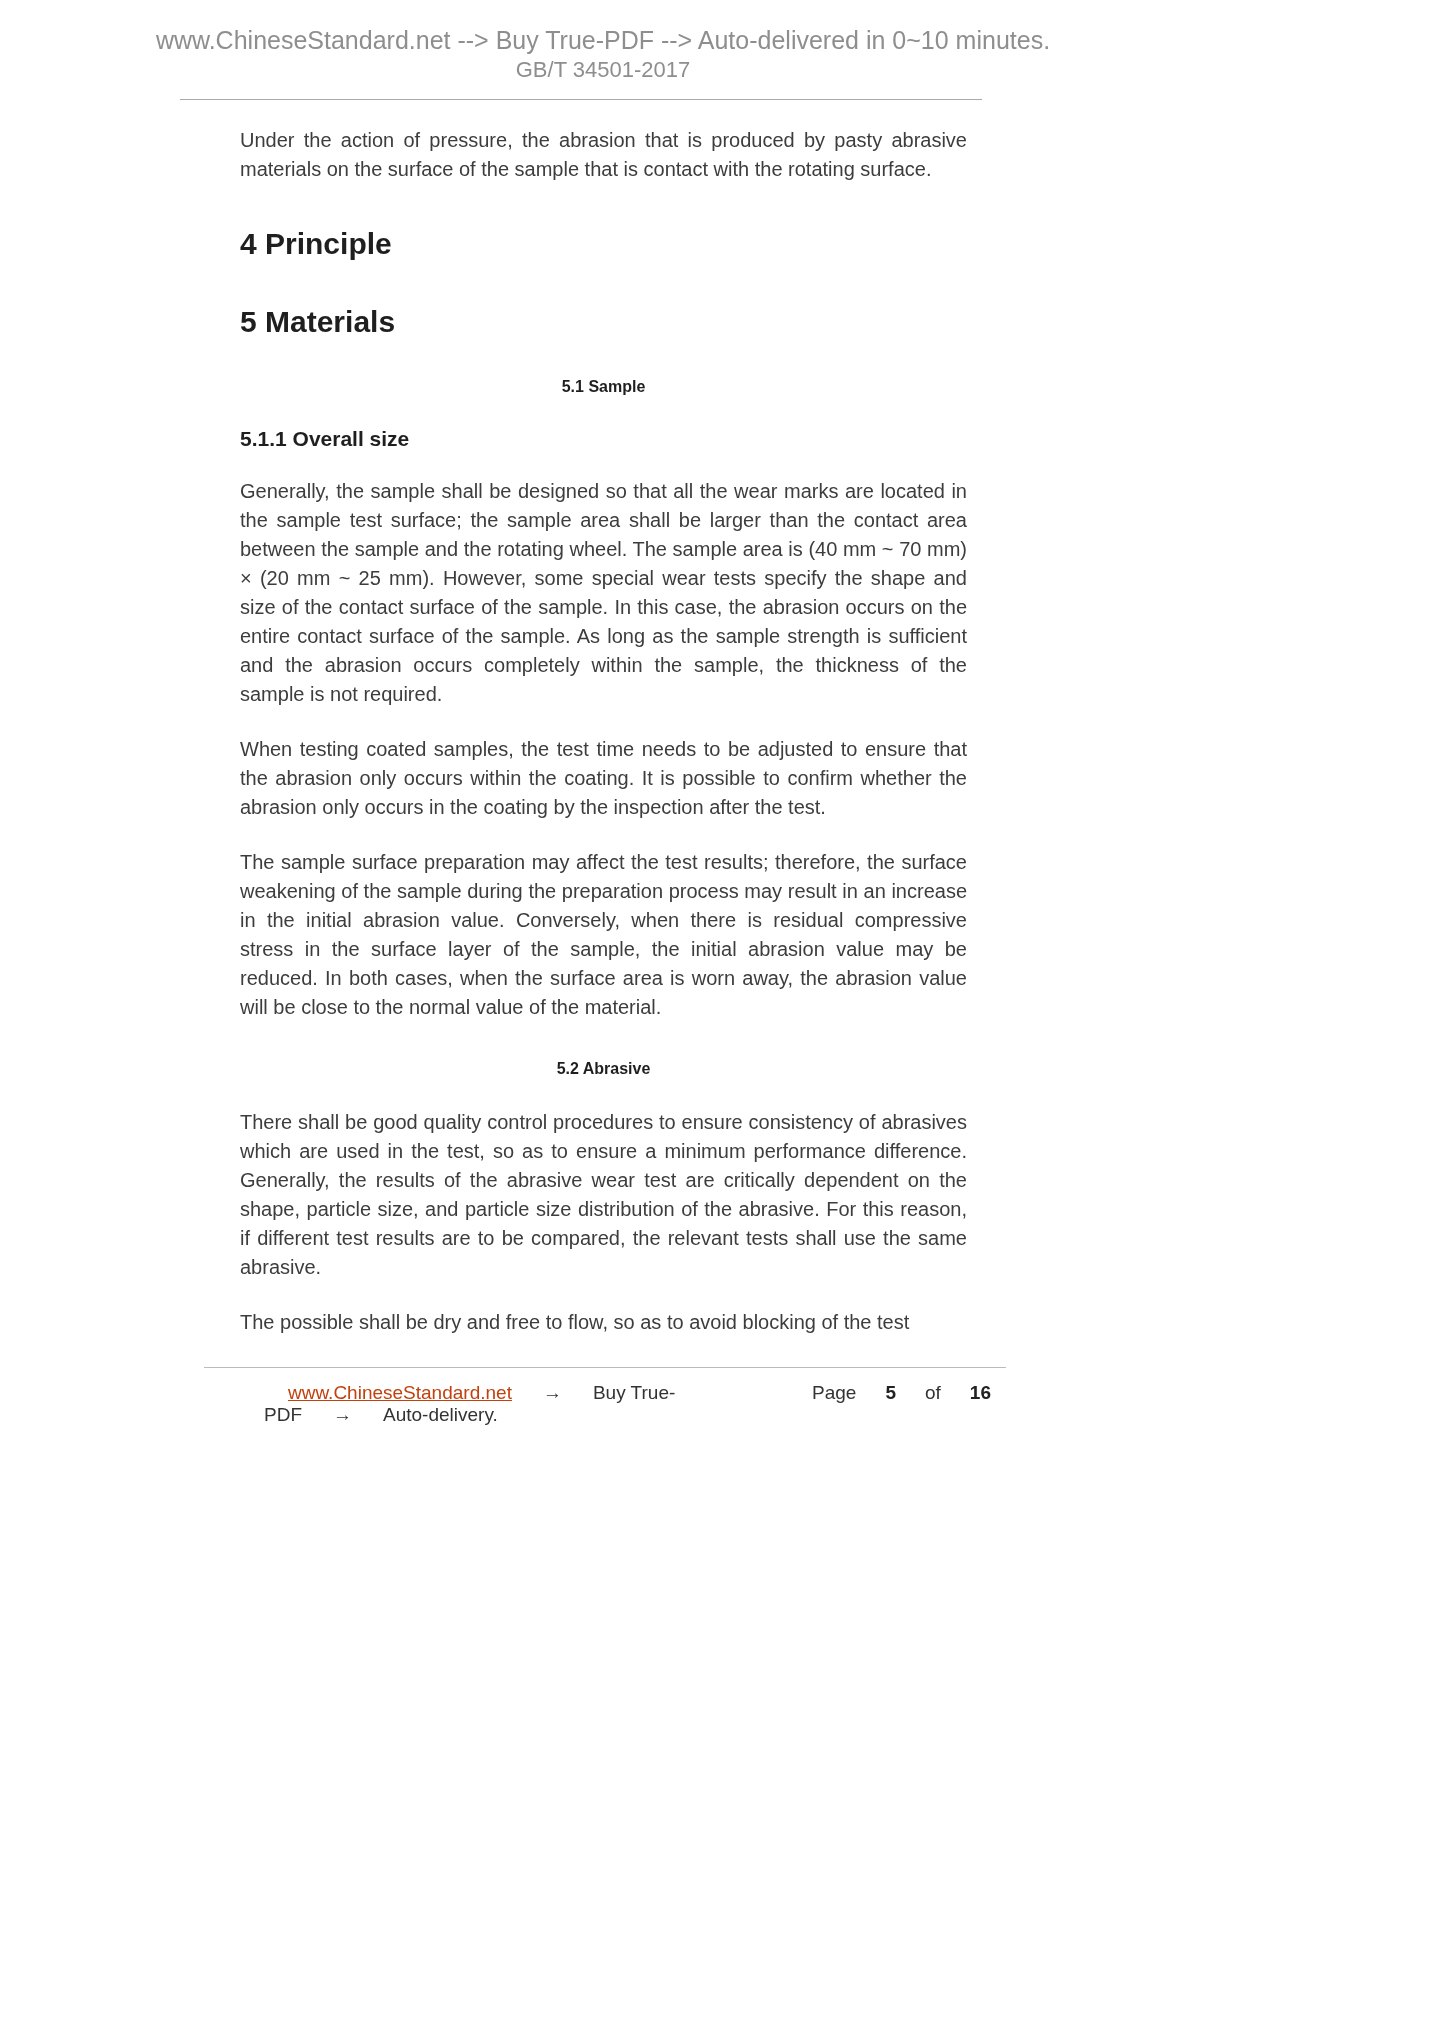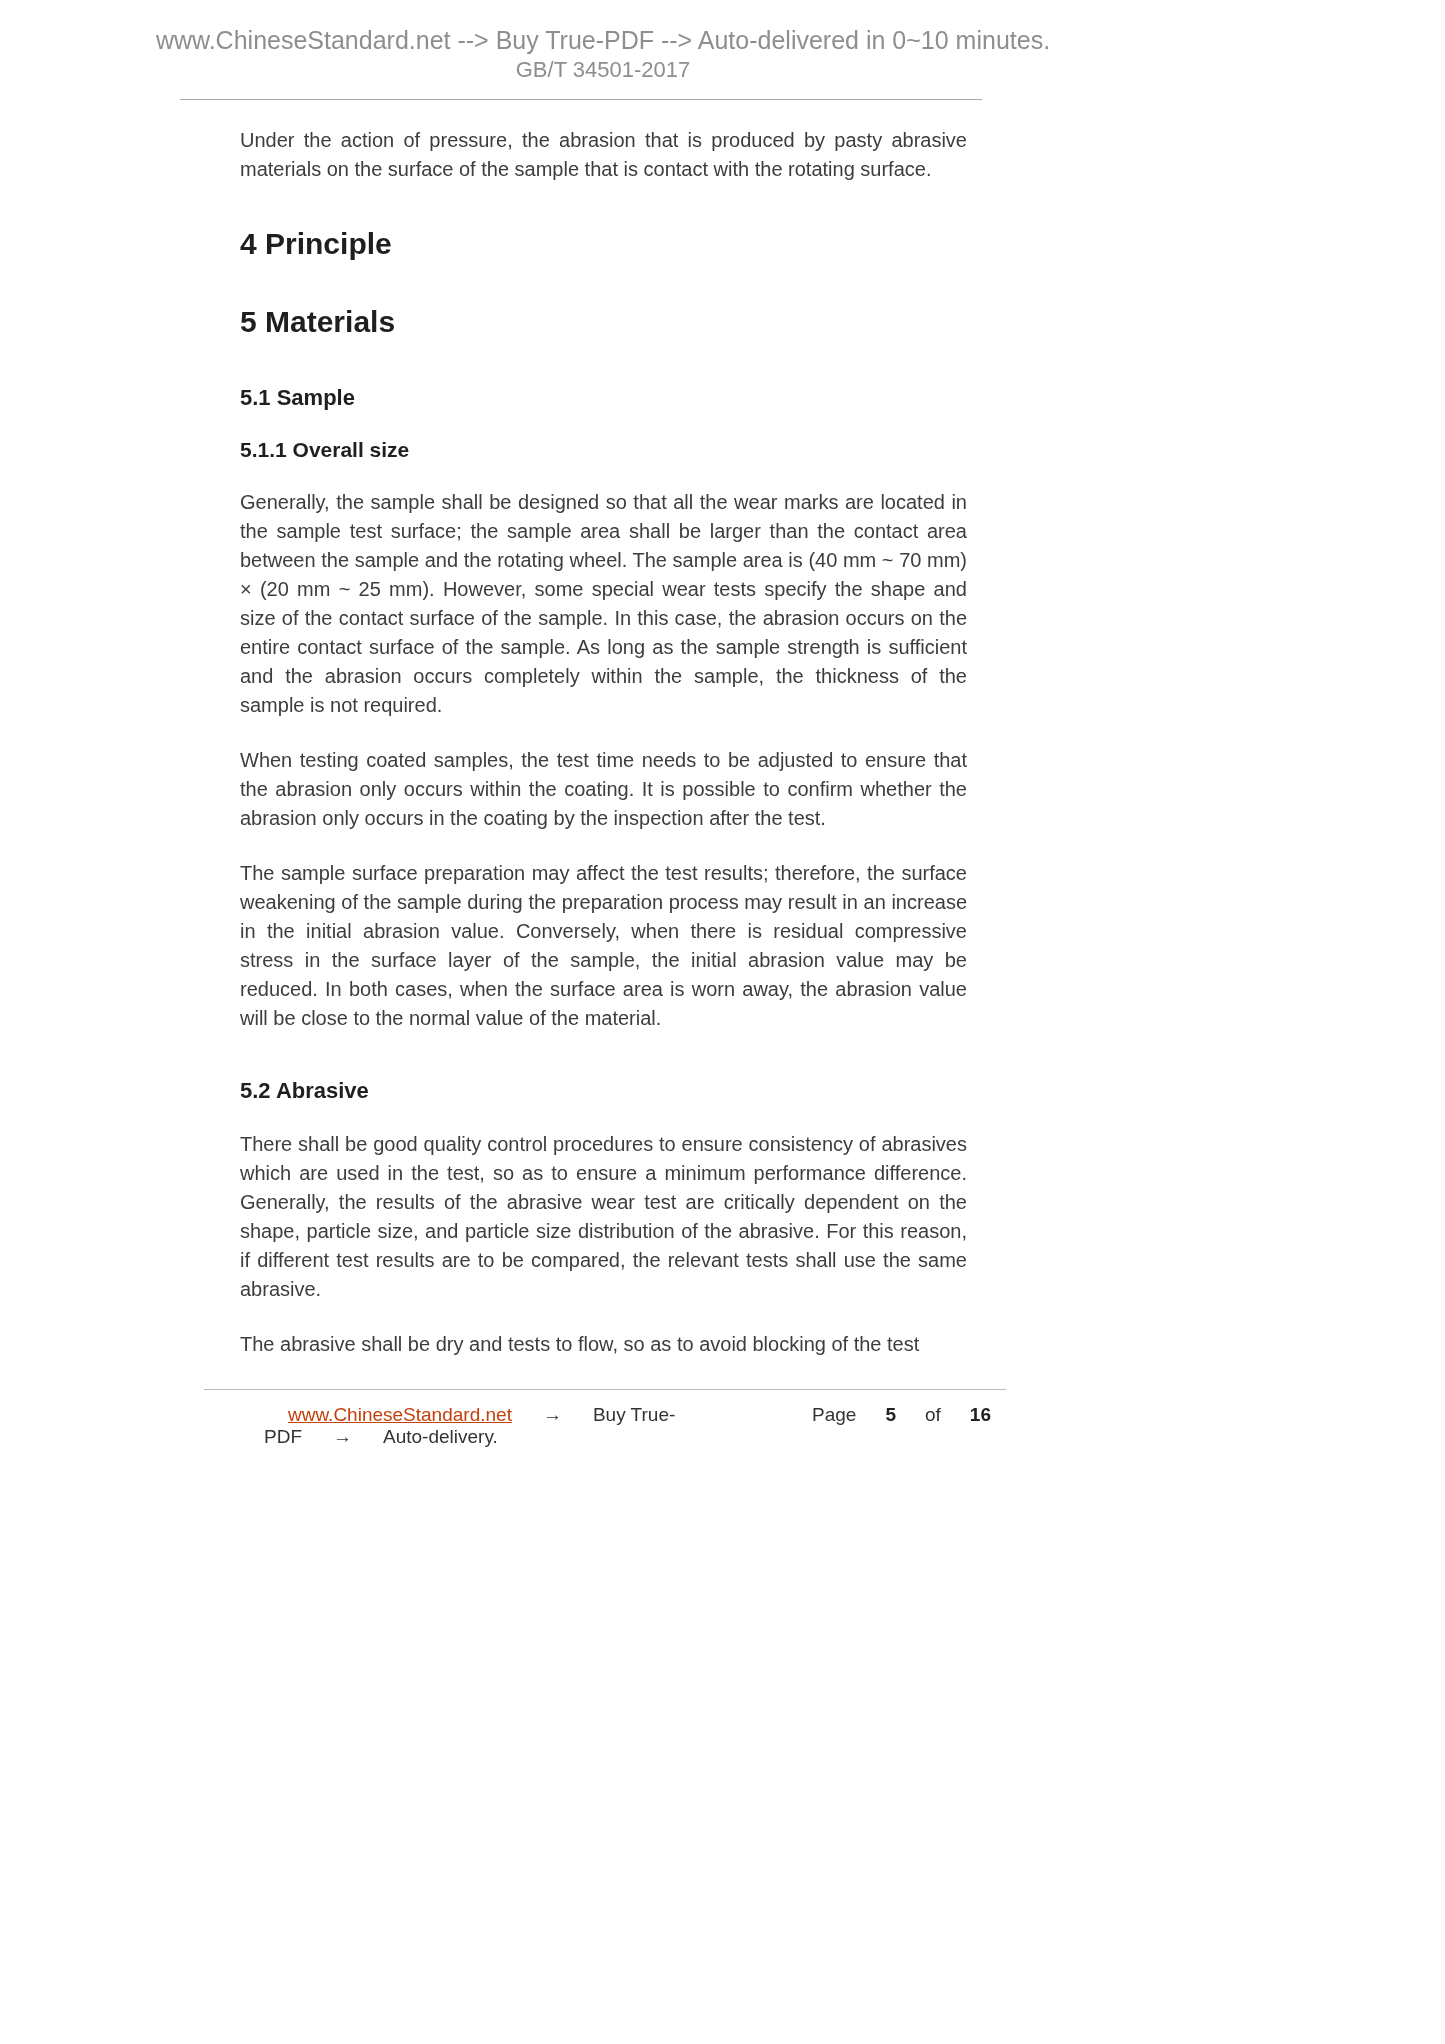--- a/index.html
+++ b/index.html
@@ -52,25 +52,26 @@
     margin: 26px 0 0 0;
   }
   h1.sec {
     font-size: 30px;
     line-height: 36px;
     color: #1f1f1f;
     font-weight: bold;
     margin: 42px 0 0 0;
   }
   h2.sub {
-    font-size: 22px;
+    font-size: 16px;
     line-height: 26px;
     color: #1f1f1f;
     font-weight: bold;
-    margin: 45px 0 0 0;
+    margin: 34px 0 0 0;
+    text-align: center;
   }
   h3.subsub {
     font-size: 21px;
     line-height: 25px;
     color: #1f1f1f;
     font-weight: bold;
     margin: 26px 0 0 0;
   }
   .footer {
     margin-top: 30px;
@@ -126,21 +127,21 @@
     <h2 class="sub">5.1 Sample</h2>
 
     <h3 class="subsub">5.1.1 Overall size</h3>
     <p>Generally, the sample shall be designed so that all the wear marks are located in the sample test surface; the sample area shall be larger than the contact area between the sample and the rotating wheel. The sample area is (40 mm ~ 70 mm) × (20 mm ~ 25 mm). However, some special wear tests specify the shape and size of the contact surface of the sample. In this case, the abrasion occurs on the entire contact surface of the sample. As long as the sample strength is sufficient and the abrasion occurs completely within the sample, the thickness of the sample is not required.</p>
     <p>When testing coated samples, the test time needs to be adjusted to ensure that the abrasion only occurs within the coating. It is possible to confirm whether the abrasion only occurs in the coating by the inspection after the test.</p>
 
     <p>The sample surface preparation may affect the test results; therefore, the surface weakening of the sample during the preparation process may result in an increase in the initial abrasion value. Conversely, when there is residual compressive stress in the surface layer of the sample, the initial abrasion value may be reduced. In both cases, when the surface area is worn away, the abrasion value will be close to the normal value of the material.</p>
 
     <h2 class="sub">5.2 Abrasive</h2>
     <p>There shall be good quality control procedures to ensure consistency of abrasives which are used in the test, so as to ensure a minimum performance difference. Generally, the results of the abrasive wear test are critically dependent on the shape, particle size, and particle size distribution of the abrasive. For this reason, if different test results are to be compared, the relevant tests shall use the same abrasive.</p>
-    <p>The abrasive shall be dry and tests to flow, so as to avoid blocking of the test</p>
+    <p>The possible shall be dry and free to flow, so as to avoid blocking of the test</p>
   </main>
 
   <footer class="footer">
     <hr class="footer-divider">
     <div class="footer-row">
       <div class="footer-left">
         <a>www.ChineseStandard.net</a><span class="arrow">→</span><span>Buy True-PDF</span><span class="arrow">→</span><span>Auto-delivery.</span>
       </div>
       <div class="footer-right">
         <span>Page</span><b>5</b><span>of</span><b>16</b>

